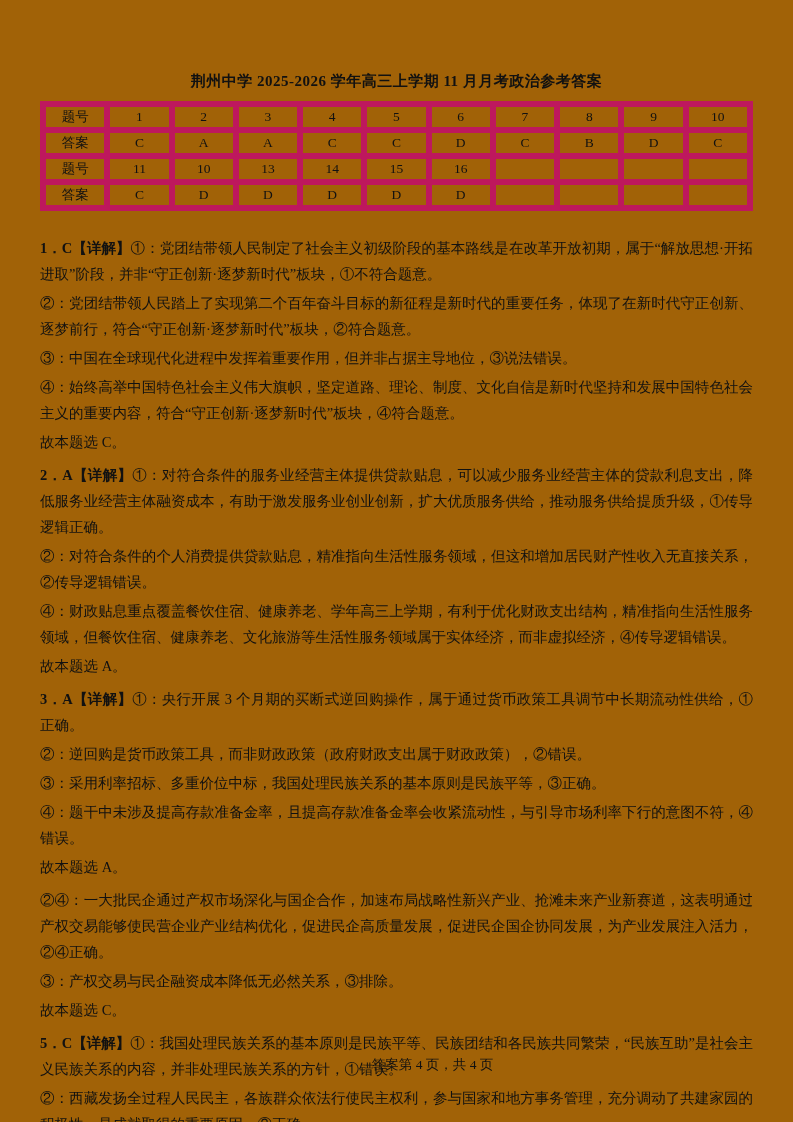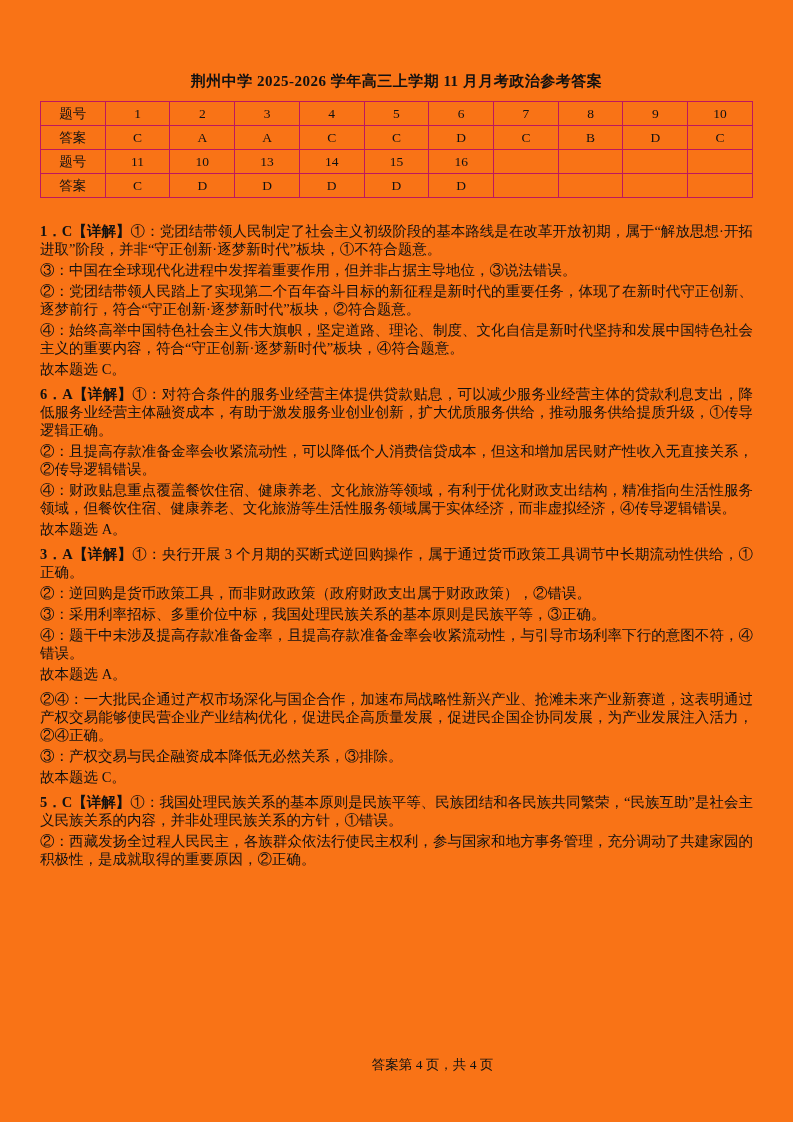--- a/index.html
+++ b/index.html
@@ -6,53 +6,53 @@
   html, body { background: #ffffff; }
   body {
     font-family: "Liberation Serif", "DejaVu Serif", serif;
     color: #111111;
   }
   .page {
     position: relative;
     width: 793px;
     height: 1122px;
     margin: 0 auto;
-    background: #f97316;
+    background: #a16207;
     padding: 72px 40px 0 40px;
     overflow: hidden;
   }
   .title {
     text-align: center;
     font-size: 15px;
     font-weight: bold;
     letter-spacing: 0.5px;
     margin-bottom: 10px;
   }
   table.answer-table {
     width: 100%;
     border-collapse: collapse;
     table-layout: fixed;
   }
   table.answer-table td {
-    border: 1px solid #be185d;
+    border: 6px solid #be185d;
     height: 24px;
     text-align: center;
     vertical-align: middle;
     font-size: 13.5px;
     padding: 1px 2px;
   }
   .questions {
     margin-top: 24px;
   }
   .question {
     margin-bottom: 7px;
   }
   .para {
     font-size: 14.5px;
-    line-height: 18px;
+    line-height: 26px;
     text-align: justify;
     margin-bottom: 3px;
     word-break: break-all;
   }
   .q-head {
     font-weight: bold;
   }
   .footer {
     position: absolute;
     bottom: 48px;
@@ -122,29 +122,29 @@
           <td></td>
           <td></td>
           <td></td>
         </tr>
       </tbody>
   </table>
 
   <div id="questions" class="questions">
       <div class="question">
         <p class="para"><span class="q-head">1．C【详解】</span>①：党团结带领人民制定了社会主义初级阶段的基本路线是在改革开放初期，属于“解放思想·开拓进取”阶段，并非“守正创新·逐梦新时代”板块，①不符合题意。</p>
+        <p class="para">②：党团结带领人民踏上了实现第二个百年奋斗目标的新征程是新时代的重要任务，体现了在新时代守正创新、逐梦前行，符合“守正创新·逐梦新时代”板块，②符合题意。</p>
         <p class="para">③：中国在全球现代化进程中发挥着重要作用，但并非占据主导地位，③说法错误。</p>
-        <p class="para">②：党团结带领人民踏上了实现第二个百年奋斗目标的新征程是新时代的重要任务，体现了在新时代守正创新、逐梦前行，符合“守正创新·逐梦新时代”板块，②符合题意。</p>
         <p class="para">④：始终高举中国特色社会主义伟大旗帜，坚定道路、理论、制度、文化自信是新时代坚持和发展中国特色社会主义的重要内容，符合“守正创新·逐梦新时代”板块，④符合题意。</p>
         <p class="para">故本题选 C。</p>
       </div>
       <div class="question">
-        <p class="para"><span class="q-head">6．A【详解】</span>①：对符合条件的服务业经营主体提供贷款贴息，可以减少服务业经营主体的贷款利息支出，降低服务业经营主体融资成本，有助于激发服务业创业创新，扩大优质服务供给，推动服务供给提质升级，①传导逻辑正确。</p>
-        <p class="para">②：且提高存款准备金率会收紧流动性，可以降低个人消费信贷成本，但这和增加居民财产性收入无直接关系，②传导逻辑错误。</p>
-        <p class="para">④：财政贴息重点覆盖餐饮住宿、健康养老、文化旅游等领域，有利于优化财政支出结构，精准指向生活性服务领域，但餐饮住宿、健康养老、文化旅游等生活性服务领域属于实体经济，而非虚拟经济，④传导逻辑错误。</p>
+        <p class="para"><span class="q-head">2．A【详解】</span>①：对符合条件的服务业经营主体提供贷款贴息，可以减少服务业经营主体的贷款利息支出，降低服务业经营主体融资成本，有助于激发服务业创业创新，扩大优质服务供给，推动服务供给提质升级，①传导逻辑正确。</p>
+        <p class="para">②：对符合条件的个人消费提供贷款贴息，精准指向生活性服务领域，但这和增加居民财产性收入无直接关系，②传导逻辑错误。</p>
+        <p class="para">④：财政贴息重点覆盖餐饮住宿、健康养老、学年高三上学期，有利于优化财政支出结构，精准指向生活性服务领域，但餐饮住宿、健康养老、文化旅游等生活性服务领域属于实体经济，而非虚拟经济，④传导逻辑错误。</p>
         <p class="para">故本题选 A。</p>
       </div>
       <div class="question">
         <p class="para"><span class="q-head">3．A【详解】</span>①：央行开展 3 个月期的买断式逆回购操作，属于通过货币政策工具调节中长期流动性供给，①正确。</p>
         <p class="para">②：逆回购是货币政策工具，而非财政政策（政府财政支出属于财政政策），②错误。</p>
         <p class="para">③：采用利率招标、多重价位中标，我国处理民族关系的基本原则是民族平等，③正确。</p>
         <p class="para">④：题干中未涉及提高存款准备金率，且提高存款准备金率会收紧流动性，与引导市场利率下行的意图不符，④错误。</p>
         <p class="para">故本题选 A。</p>
       </div>
       <div class="question">

